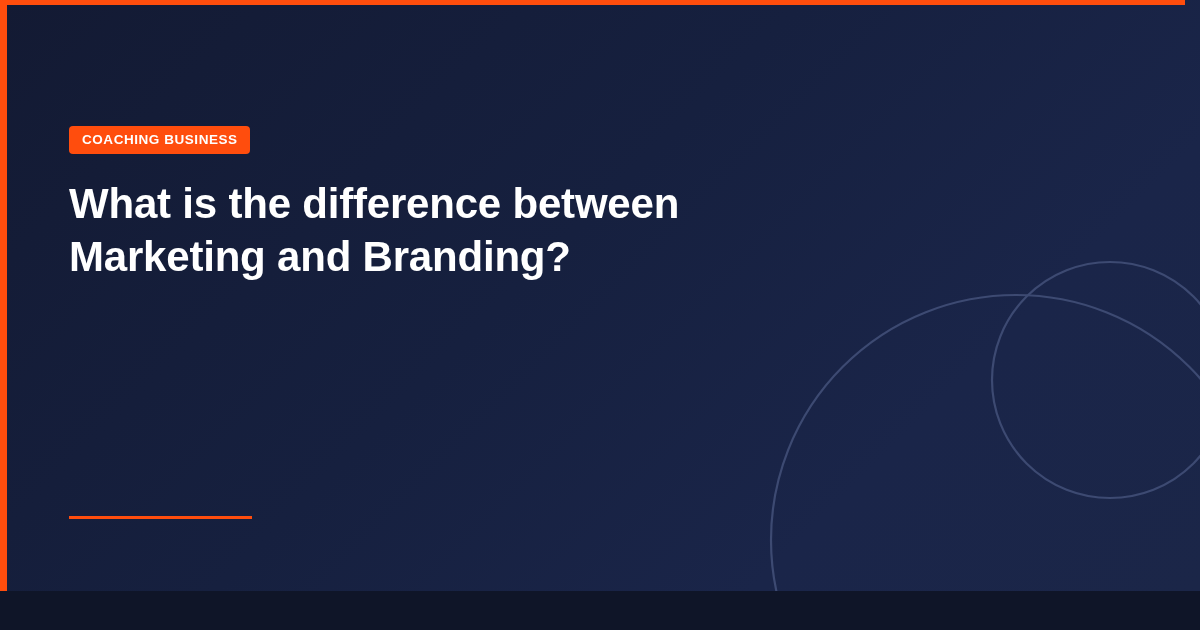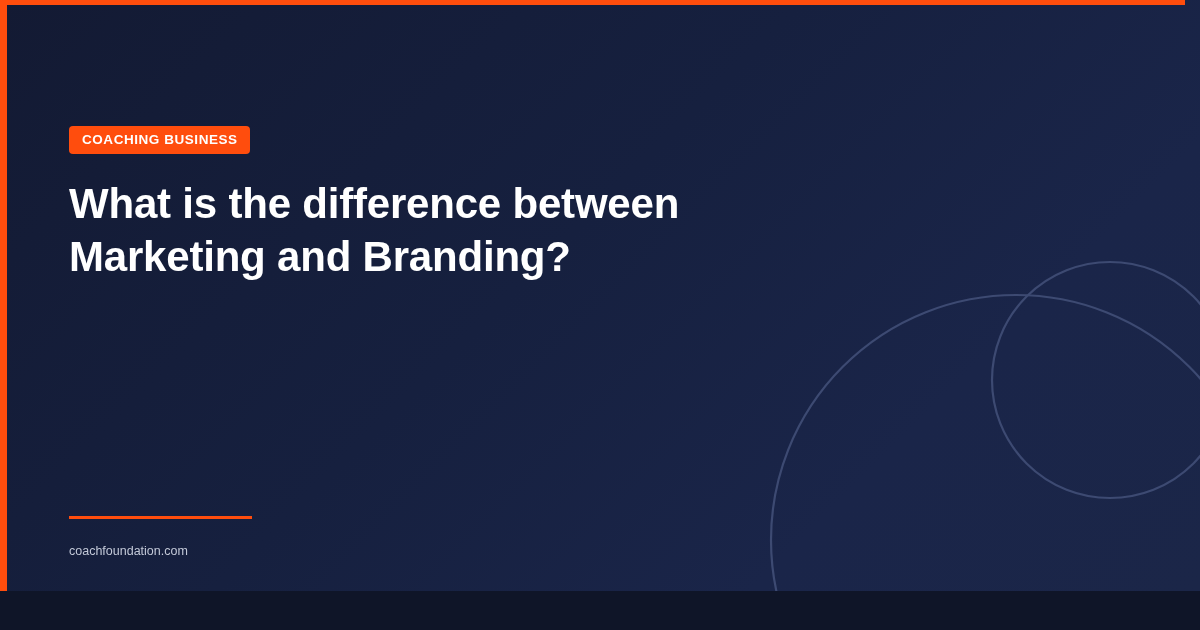--- a/index.html
+++ b/index.html
@@ -133,17 +133,16 @@
   <div class="bar-left"></div>
 
   <div class="content">
 
     <span class="badge">COACHING BUSINESS</span>
 
     <h1 class="headline">What is the difference between Marketing and Branding?</h1>
 
     <div class="footer">
       <div class="footer-rule"></div>
-      <p class="brand-url">coachfoundation.com</p>
     </div>
 
   </div>
 </div>
 
 </body></html>

